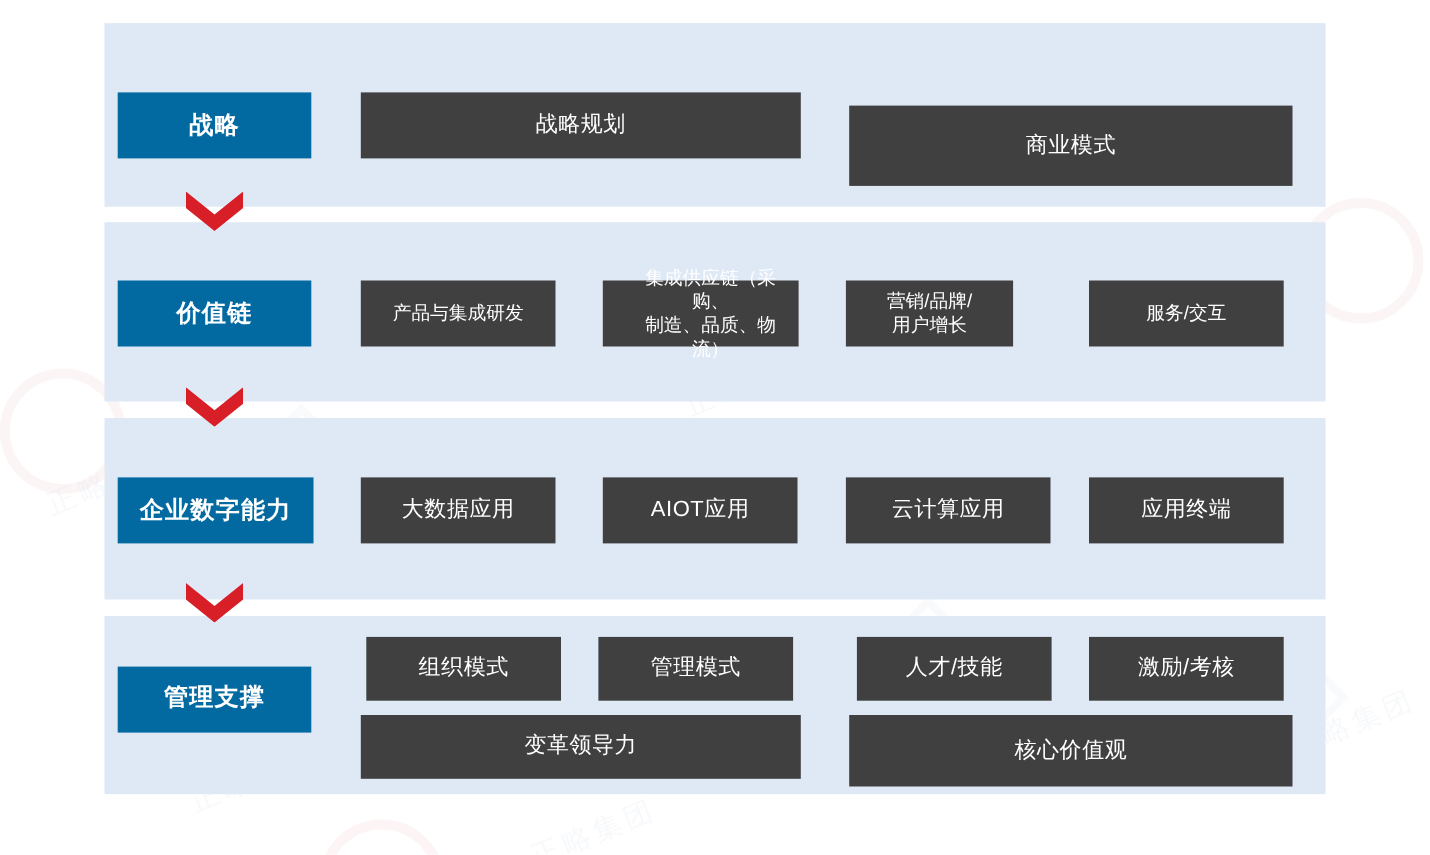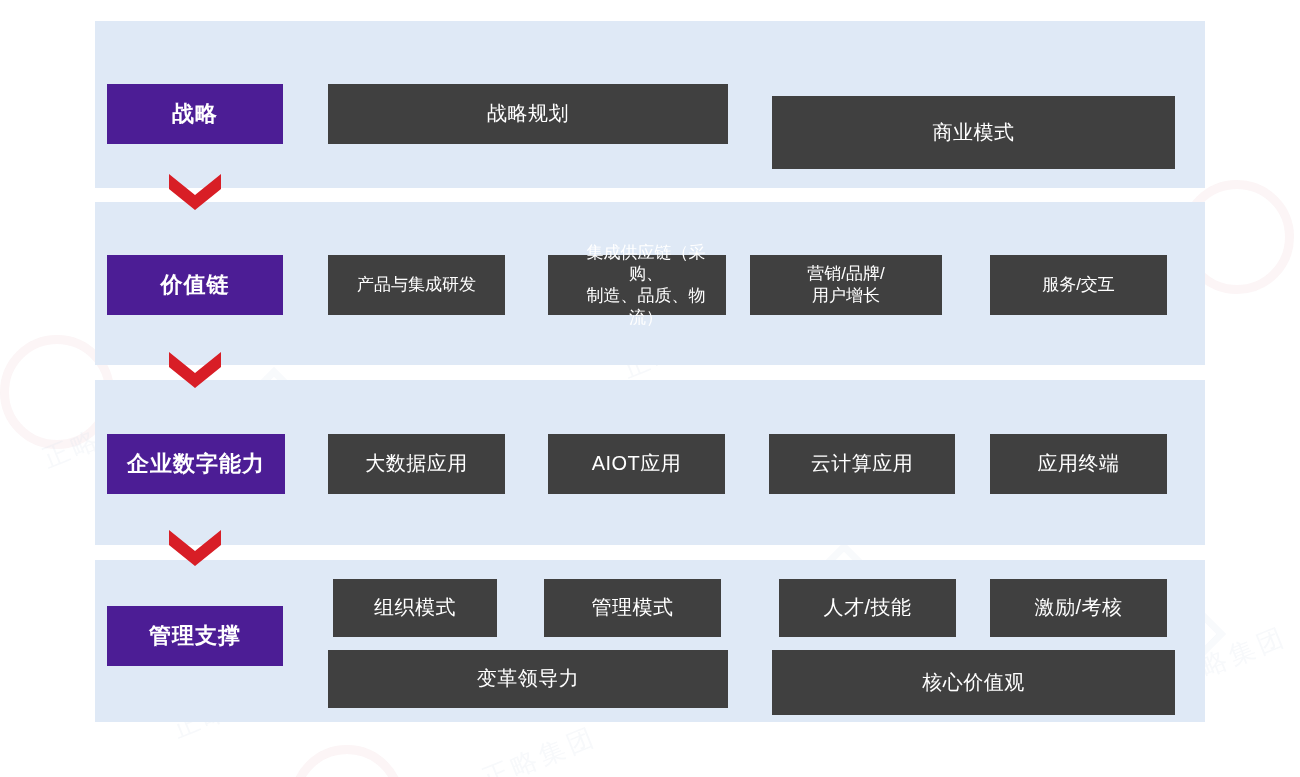--- a/index.html
+++ b/index.html
@@ -78,21 +78,21 @@
     align-items: center;
     justify-content: center;
     text-align: center;
     color: #ffffff;
     line-height: 1.28;
     z-index: 20;
     box-sizing: border-box;
     padding: 2px 6px;
   }
   .box-primary {
-    background: #4c1d95;
+    background: #0369a1;
     font-weight: bold;
     font-size: 22px;
     letter-spacing: 1px;
   }
   .box-secondary {
     background: #404040;
     font-weight: normal;
     font-size: 20px;
     letter-spacing: 0.5px;
   }
@@ -157,21 +157,21 @@
 
   <div class="box box-primary" style="left:107px; top:255px; width:176px; height:60px;">价值链</div>
 
   <div class="box box-secondary small" style="left:328px; top:255px; width:177px; height:60px;">产品与集成研发</div>
 
   <div class="box box-secondary small" style="left:548px; top:255px; width:178px; height:60px; white-space:pre-line;padding-left:24px;">
     <span>集成供应链（采购、
 制造、品质、物流）</span>
   </div>
 
-  <div class="box box-secondary small" style="left:750px; top:255px; width:192px; height:60px; white-space:pre-line;">
+  <div class="box box-secondary small" style="left:769px; top:255px; width:152px; height:60px; white-space:pre-line;">
     <span>营销/品牌/
 用户增长</span>
   </div>
 
   <div class="box box-secondary small" style="left:990px; top:255px; width:177px; height:60px;">服务/交互</div>
 
   <div class="chevron" style="left:169px; top:352px;">
     <svg width="52" height="36" viewBox="0 0 52 36" xmlns="http://www.w3.org/2000/svg">
       <polygon points="0,0 26,21 52,0 52,15 26,36 0,15" fill="#d81e26"></polygon>
     </svg>
@@ -190,23 +190,23 @@
   <div class="box box-secondary" style="left:990px; top:434px; width:177px; height:60px;">应用终端</div>
 
   <div class="chevron" style="left:169px; top:530px;">
     <svg width="52" height="36" viewBox="0 0 52 36" xmlns="http://www.w3.org/2000/svg">
       <polygon points="0,0 26,21 52,0 52,15 26,36 0,15" fill="#d81e26"></polygon>
     </svg>
   </div>
 
   <div class="band" style="left:95px; top:560px; width:1110px; height:162px;"></div>
 
-  <div class="box box-primary" style="left:107px; top:606px; width:176px; height:60px;">管理支撑</div>
-
-  <div class="box box-secondary" style="left:333px; top:579px; width:164px; height:58px;">组织模式</div>
+  <div class="box box-primary" style="left:107px; top:606px; width:176px; height:60px;font-family:Liberation Mono, monospace;">管理支撑</div>
+
+  <div class="box box-secondary" style="left:333px; top:579px; width:177px; height:58px;">组织模式</div>
 
   <div class="box box-secondary" style="left:544px; top:579px; width:177px; height:58px;">管理模式</div>
 
   <div class="box box-secondary" style="left:779px; top:579px; width:177px; height:58px;">人才/技能</div>
 
   <div class="box box-secondary" style="left:990px; top:579px; width:177px; height:58px;">激励/考核</div>
 
   <div class="box box-secondary" style="left:328px; top:650px; width:400px; height:58px;">变革领导力</div>
 
   <div class="box box-secondary" style="left:772px; top:650px; width:403px; height:65px;">核心价值观</div>

